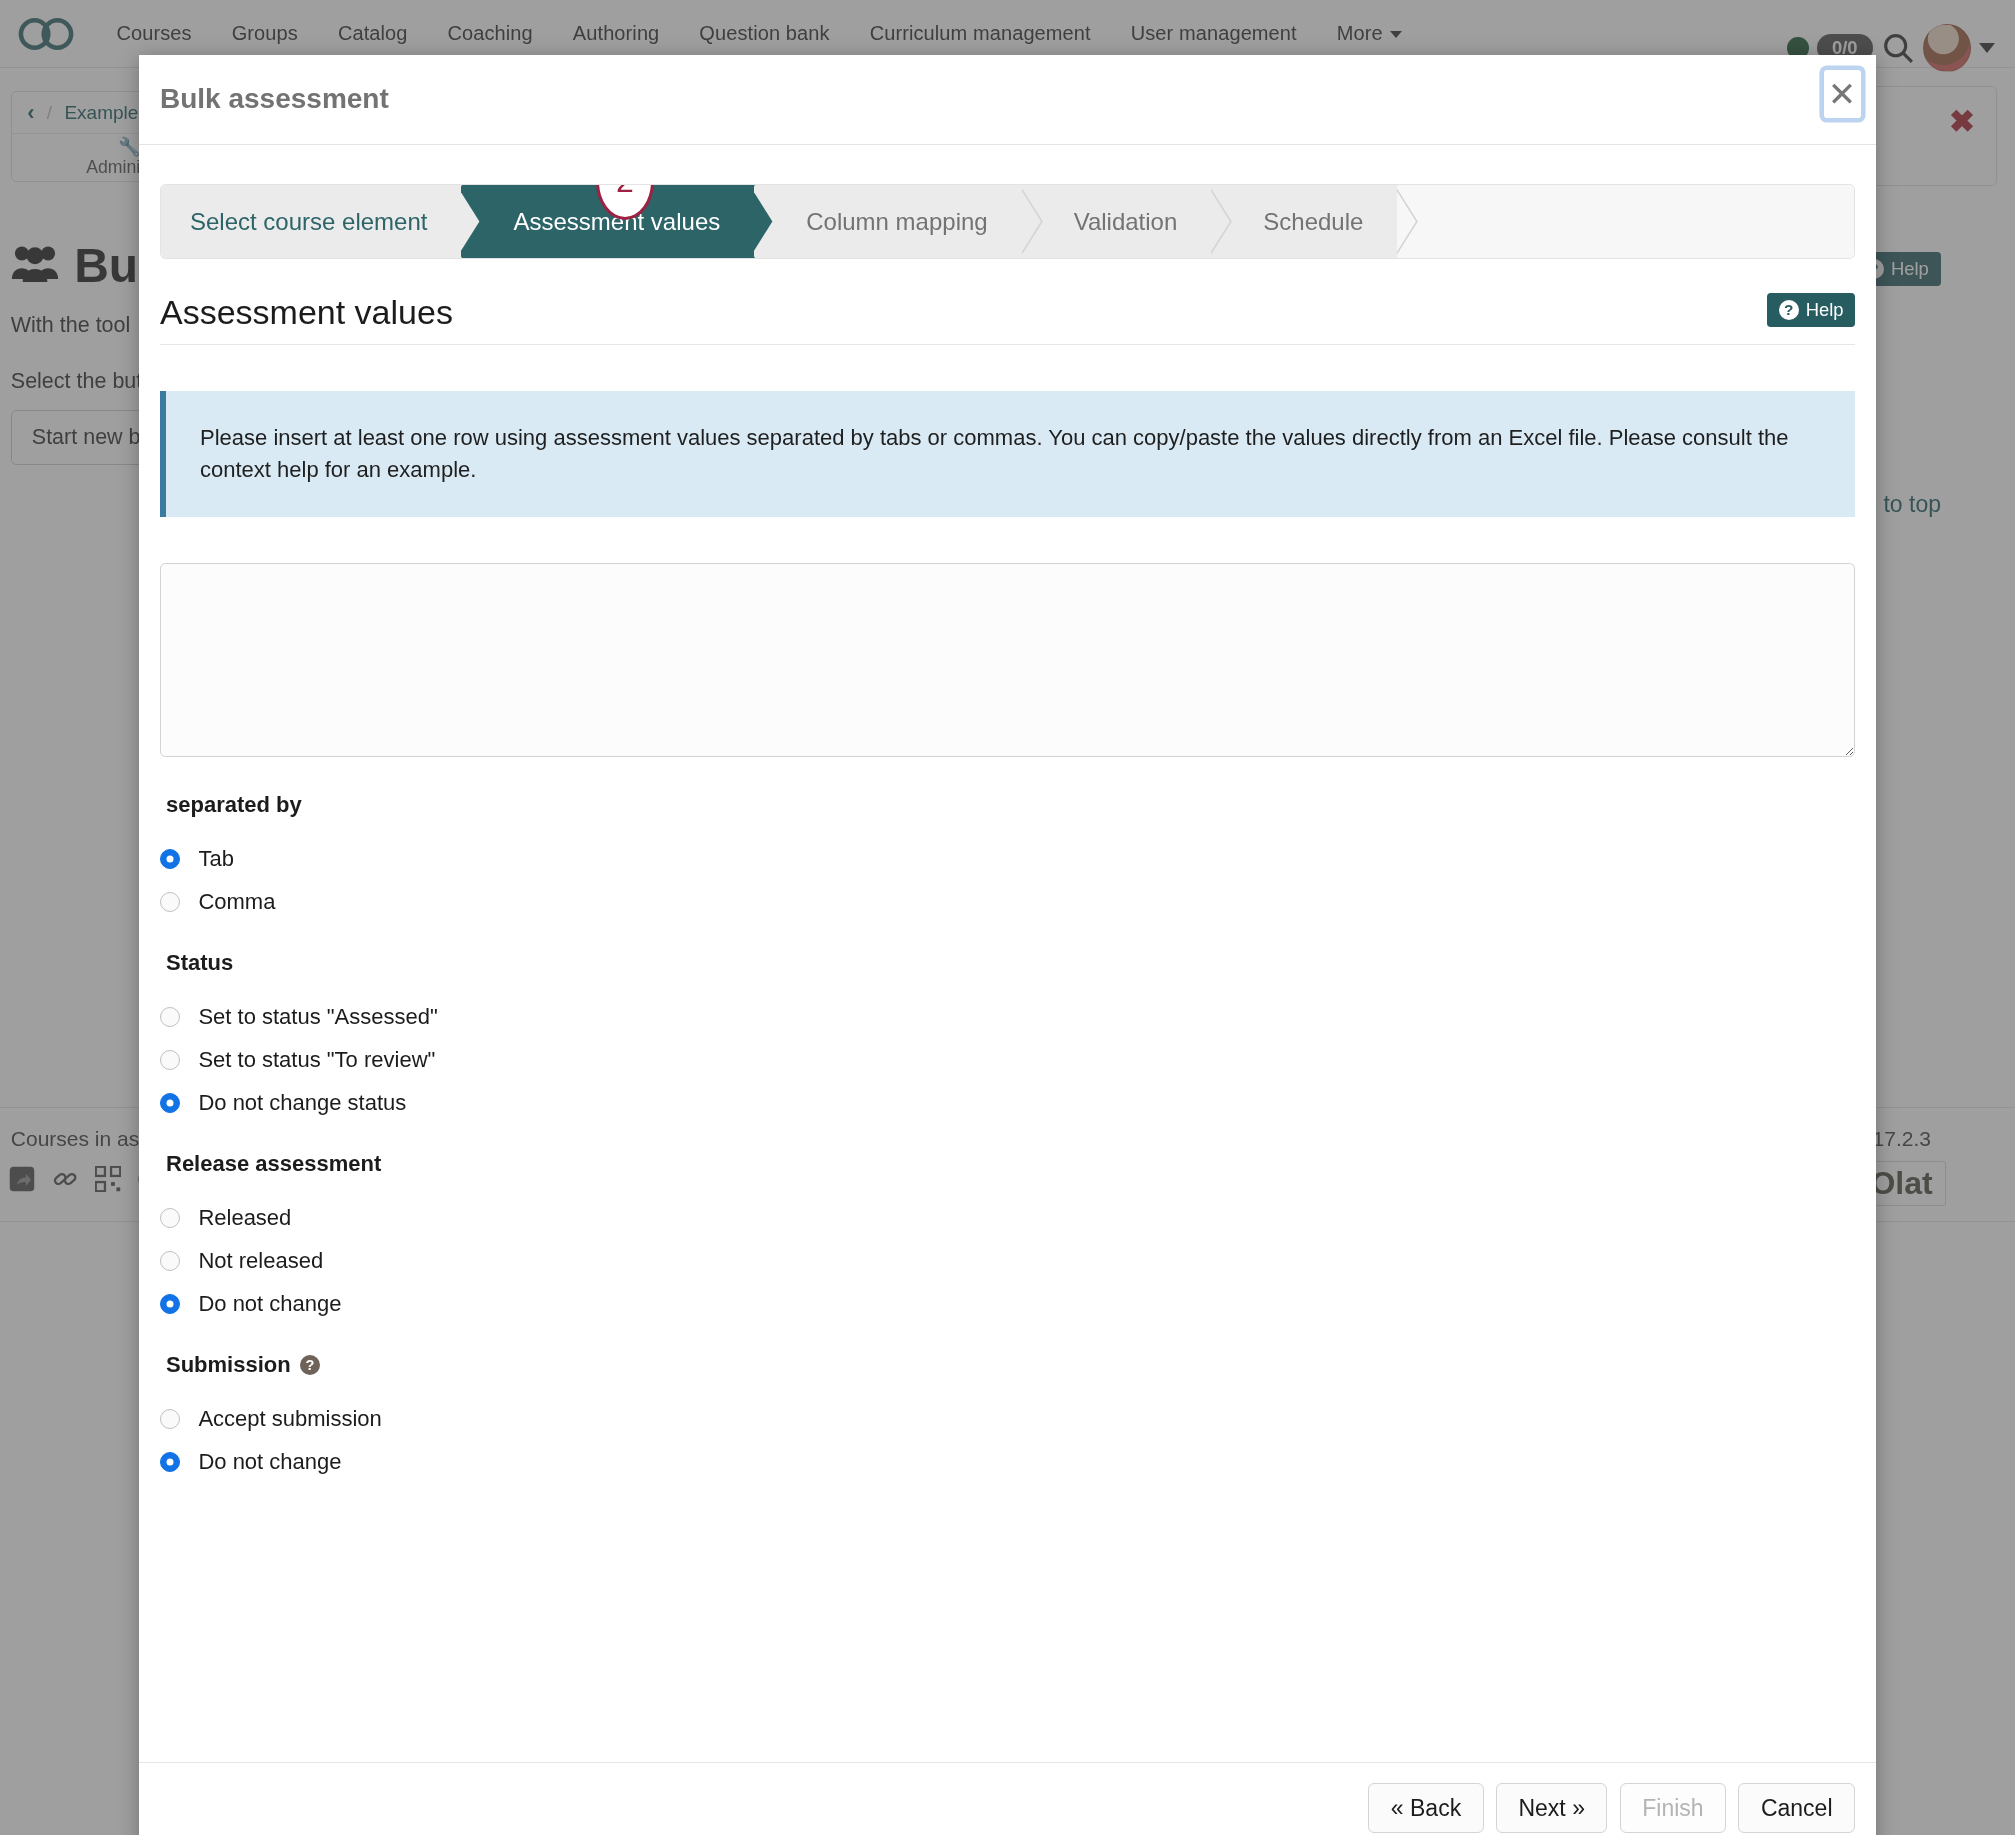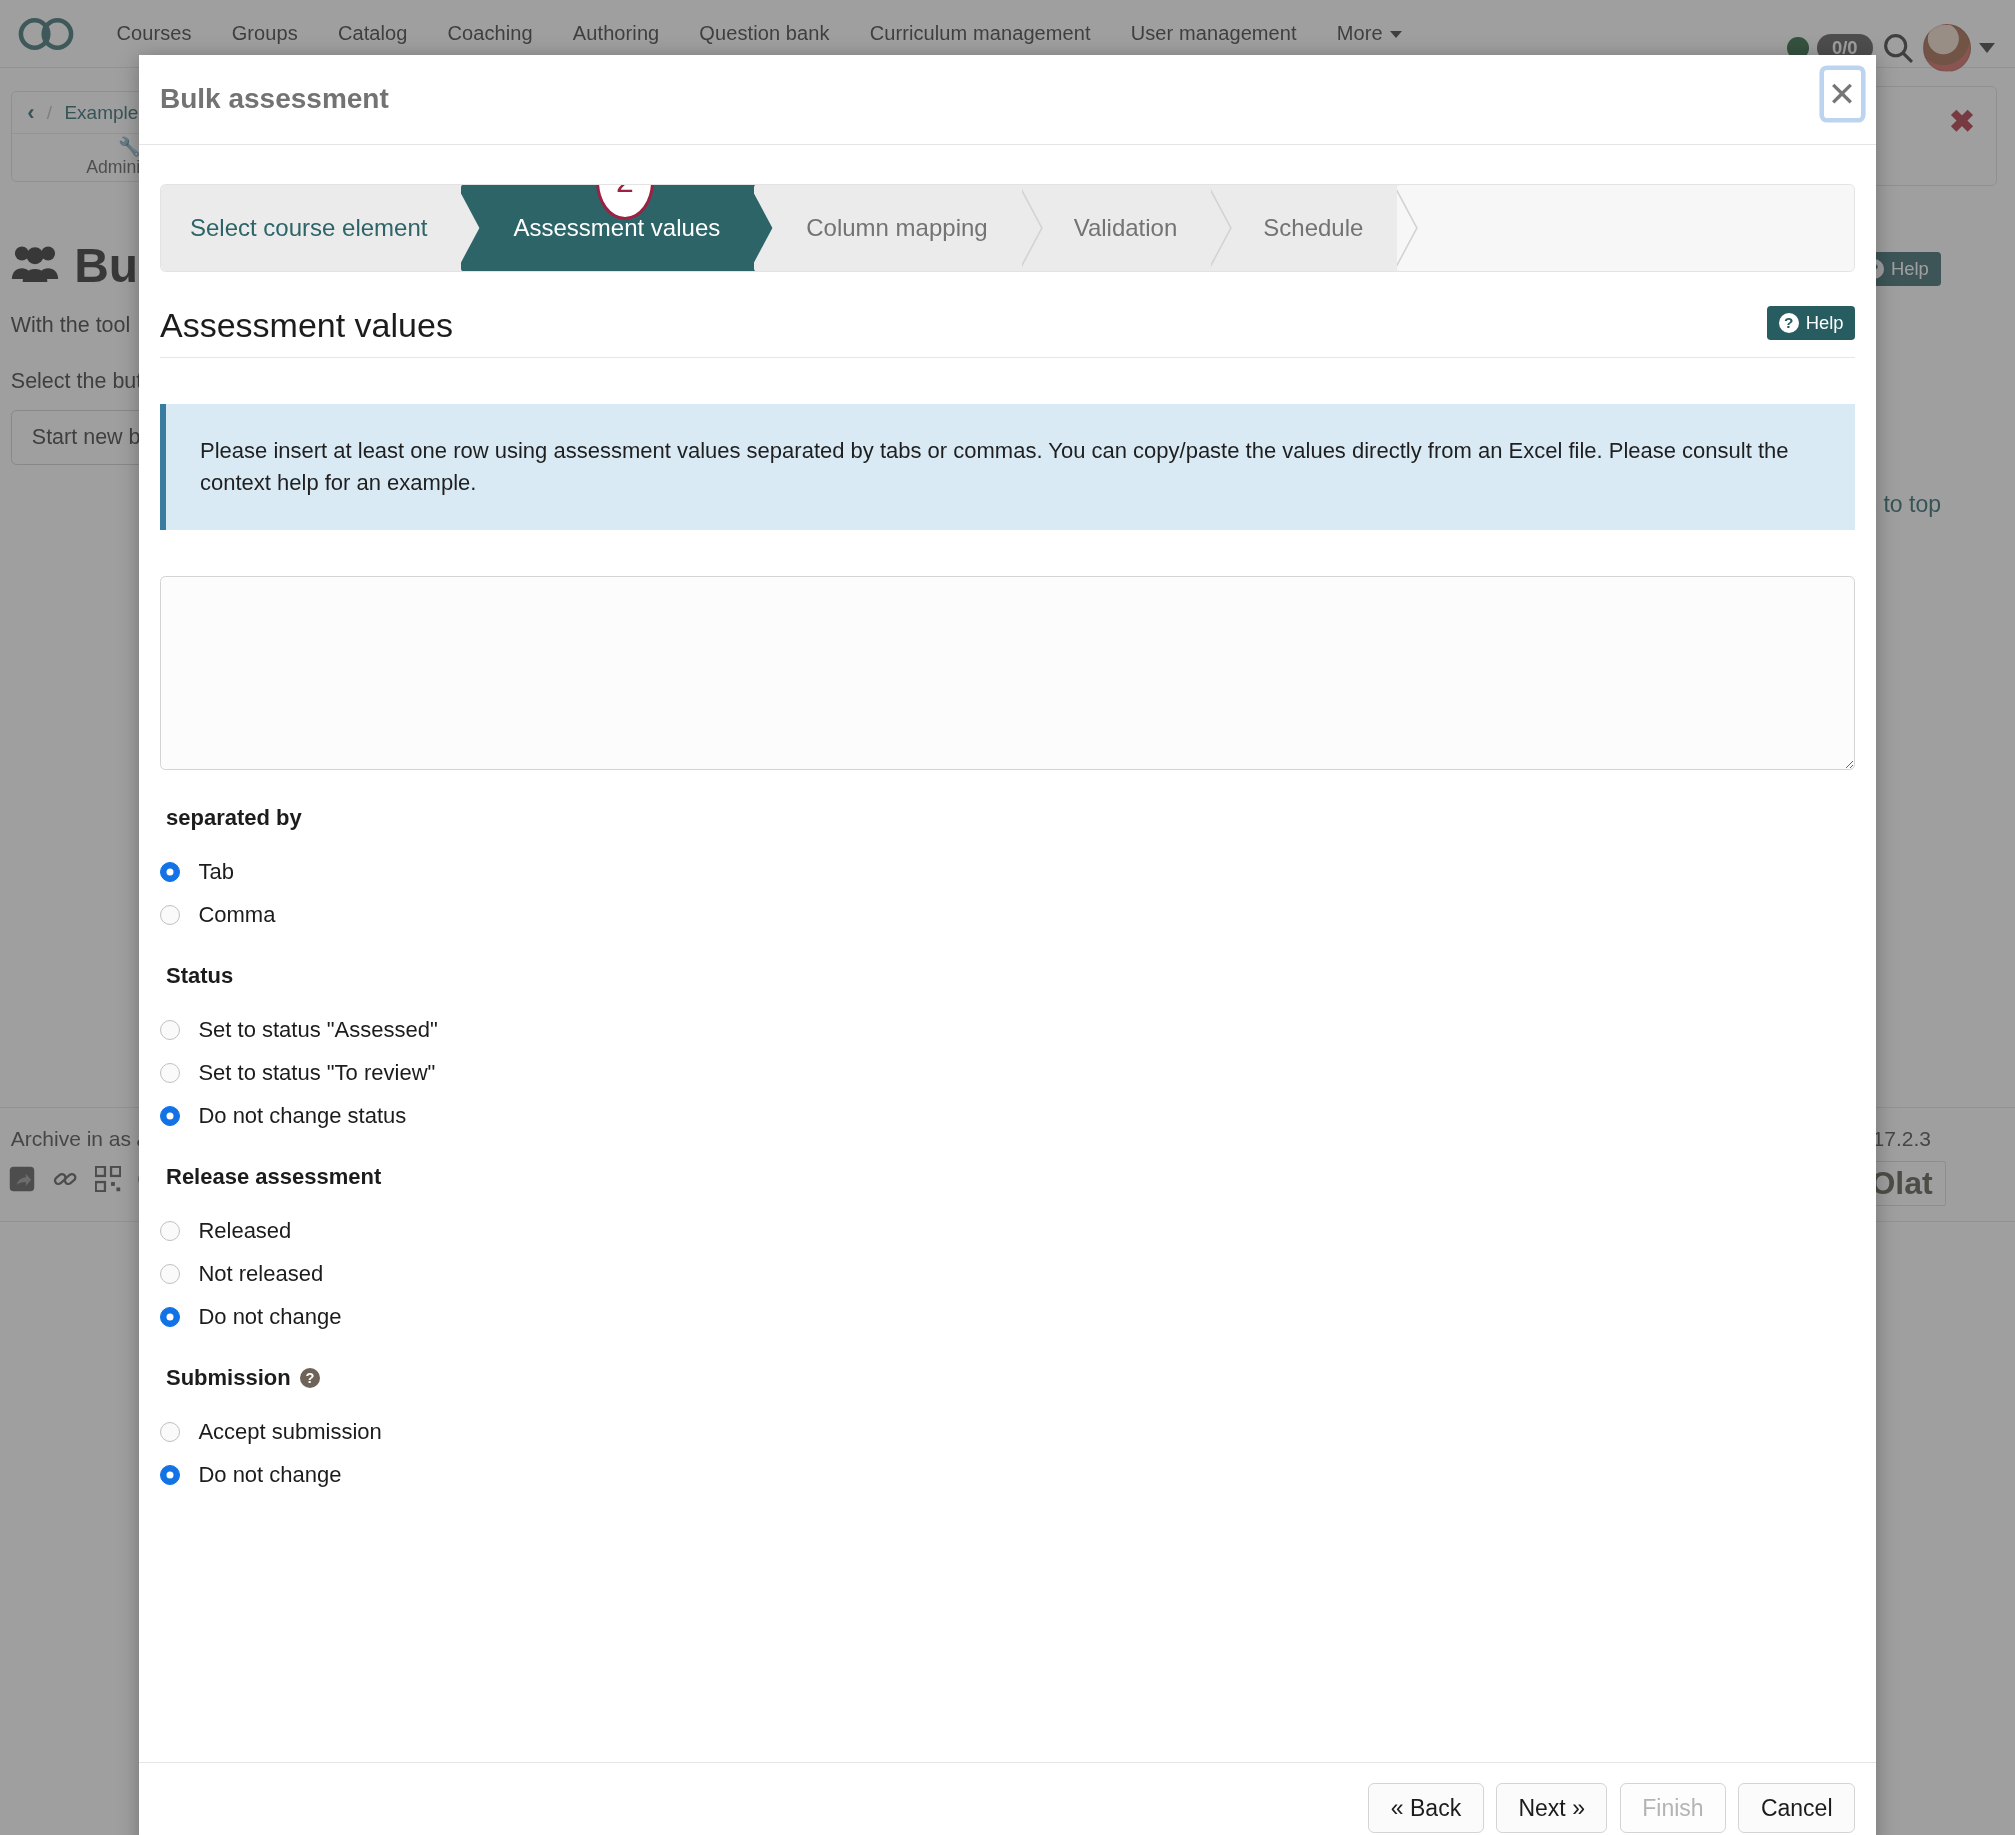--- a/index.html
+++ b/index.html
@@ -170,21 +170,21 @@
   }
 
   .modal-body {
     flex: 1 1 auto; position: relative;
     padding: 0 21px;
     overflow: hidden;
   }
 
   
   .wizard {
-    margin-top: 39px; height: 88px;
+    margin-top: 39px; height: 75px;
     background: #f7f7f7; border: 0.8px solid #e3e3e3; border-radius: 5.4px;
     display: flex; align-items: stretch; overflow: hidden; position: relative;
   }
   .step {
     position: relative; display: flex; align-items: center;
     padding: 0 35px 0 43px; font-size: 24px; white-space: nowrap;
     background: #ebebeb; color: #8a8a8a;
   }
   .step:first-child { padding-left: 29px; }
   .step.done { color: #2c6468; background: #ebebeb; }
@@ -368,21 +368,21 @@
       <svg width="26" height="15.4" viewBox="0 0 34 20" fill="none" stroke="#17575b" stroke-width="5">
           <polyline points="3,16 17,4 31,16"></polyline>
         </svg>
     </span>
     <span>Go to top</span>
   </div>
 
   <div class="bg-footer-line"></div>
   <div class="bg-footer-line2"></div>
   <div class="bg-loggedin">
-    <span>Archive in as </span><i>ad</i>
+    <span>Courses in as </span><i>ad</i>
   </div>
   <div class="bg-footicons">
     <span>
       <svg width="26" height="26" viewBox="0 0 34 34" fill="#4a4a4a">
           <rect x="1" y="1" width="32" height="32" rx="5"></rect>
           <path d="M10 25c2-8 8-10 12-10V10l7 8-7 8v-5c-5 0-9 1-12 4z" fill="#8e8e8e"></path>
         </svg>
     </span>
     <span>
       <svg width="26" height="26" viewBox="0 0 34 34" fill="none" stroke="#4a4a4a" stroke-width="3">

